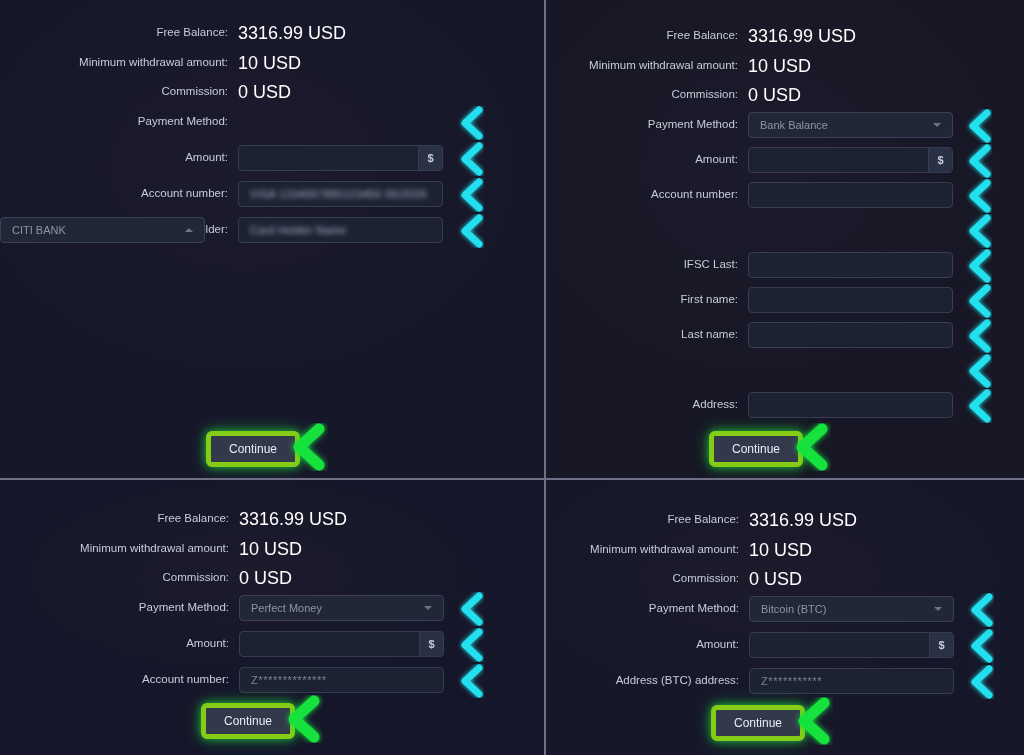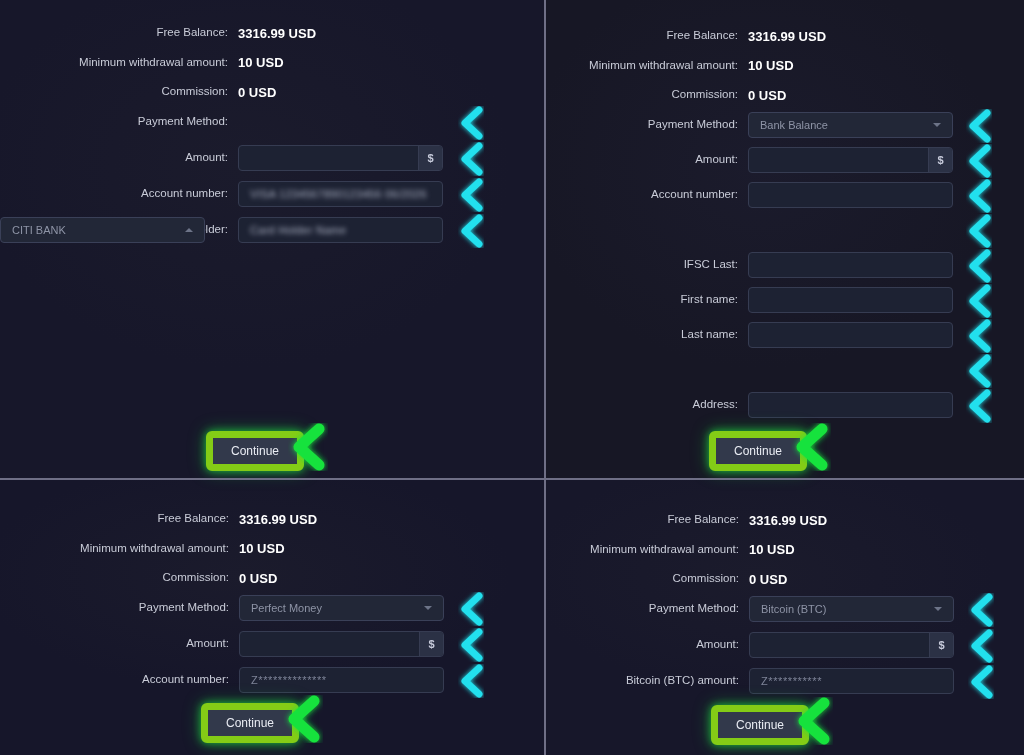--- a/index.html
+++ b/index.html
@@ -70,22 +70,22 @@
     text-align: right;
     color: #c9ccd8;
     font-size: 11.5px;
     white-space: nowrap;
     line-height: 1;
     padding-right: 10px;
     box-sizing: border-box;
   }
   .value {
     color: #ffffff;
-    font-size: 13px;
-    font-weight: bold;
+    font-size: 18px;
+    font-weight: normal;
     white-space: nowrap;
     line-height: 1;
   }
 
   
   .field {
     position: relative;
     height: 26px;
     box-sizing: border-box;
     border: 1px solid #363c52;
@@ -159,21 +159,21 @@
   .arrow-green svg { display: block; }
 
   
   .continue-wrap {
     position: absolute;
     display: flex;
     align-items: center;
   }
   .btn-continue {
     background: #32394b;
-    border: 7px solid #84cc16;
+    border: 5px solid #84cc16;
     border-radius: 6px;
     color: #e9ecf3;
     font-size: 12px;
     font-family: "Liberation Sans", "DejaVu Sans", sans-serif;
     padding: 7px 18px;
     line-height: 1;
     box-shadow: 0 0 9px rgba(30, 226, 66, 0.75), 0 0 18px rgba(30, 226, 66, 0.35);
     cursor: pointer;
   }
 </style>
@@ -683,21 +683,21 @@
             <feGaussianBlur stdDeviation="2.4" result="b"></feGaussianBlur>
             <feMerge>
               <feMergeNode in="b"></feMergeNode>
               <feMergeNode in="SourceGraphic"></feMergeNode>
             </feMerge>
           </filter>
         </defs>
       </svg>
     </div>
     <div class="row" style="left: 0px; top: 669px; width: 1024px;">
-      <div class="label" style="width: 749px;">Bitcoin (BTC) amount:</div>
+      <div class="label" style="width: 749px;">Address (BTC) address:</div>
       <div class="field" style="width: 205px;">
         <div class="field-text mask">Z***********</div>
       </div>
     </div>
     <div class="arrow-cyan" style="left: 968px; top: 665px;">
       <svg width="26" height="34" viewBox="0 0 26 34">
         <g filter="url(#gc968_665)">
           <path d="M21 4 L7 17 L21 30" fill="none" stroke="#22e0ee" stroke-width="7" stroke-linecap="round" stroke-linejoin="round"></path>
         </g>
         <defs>

